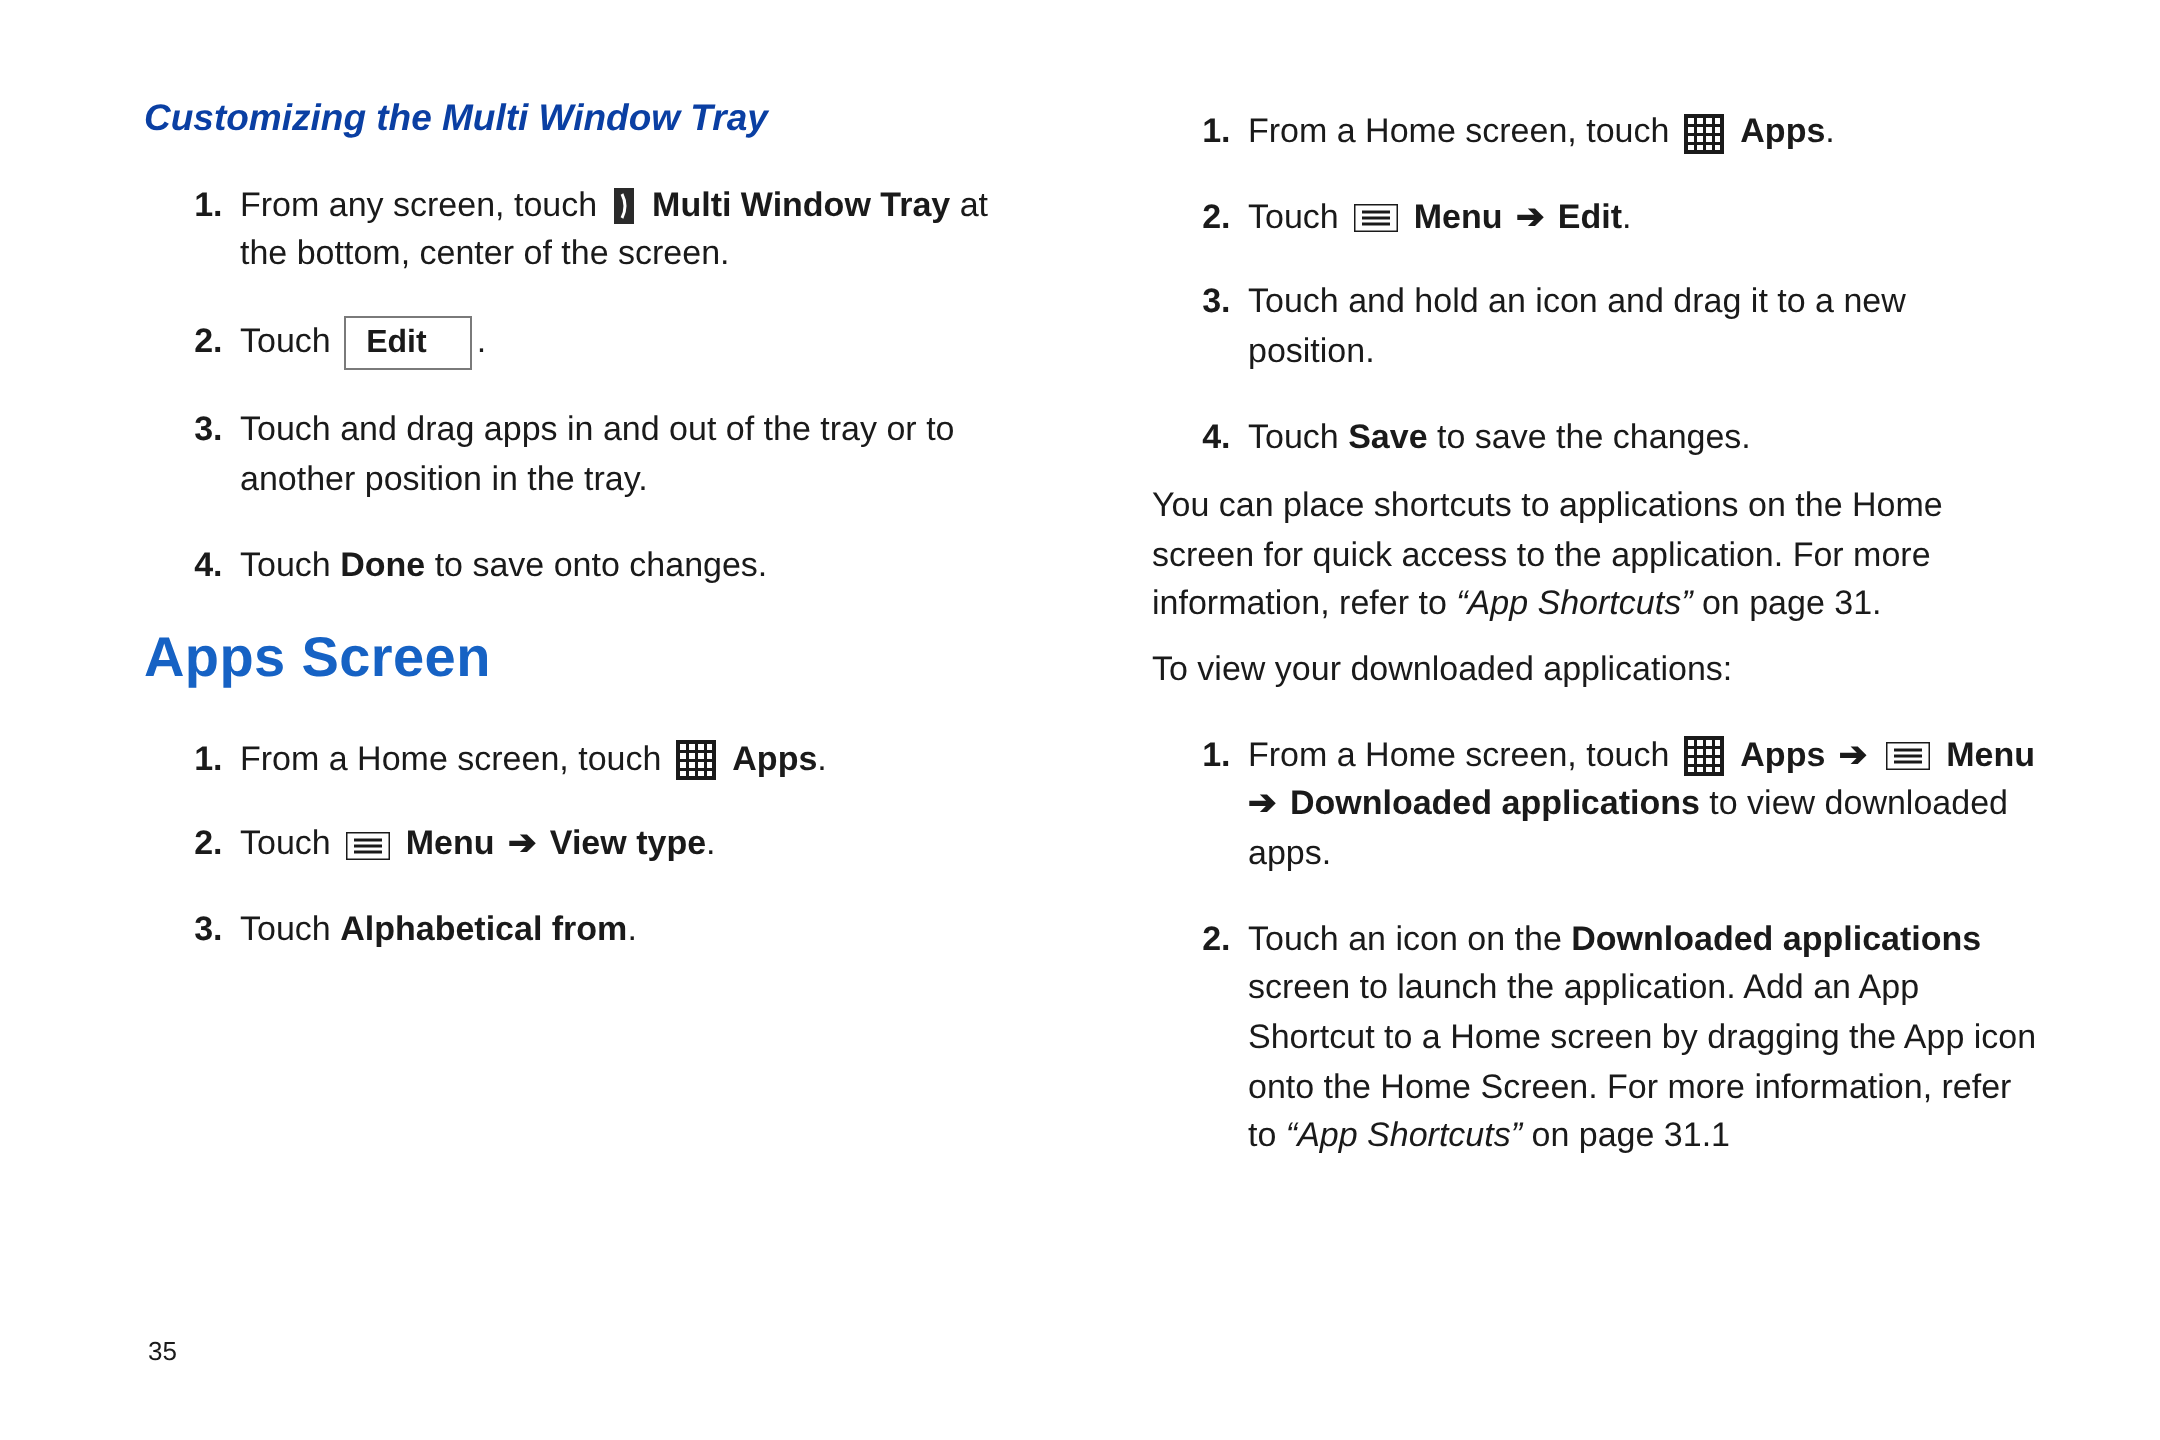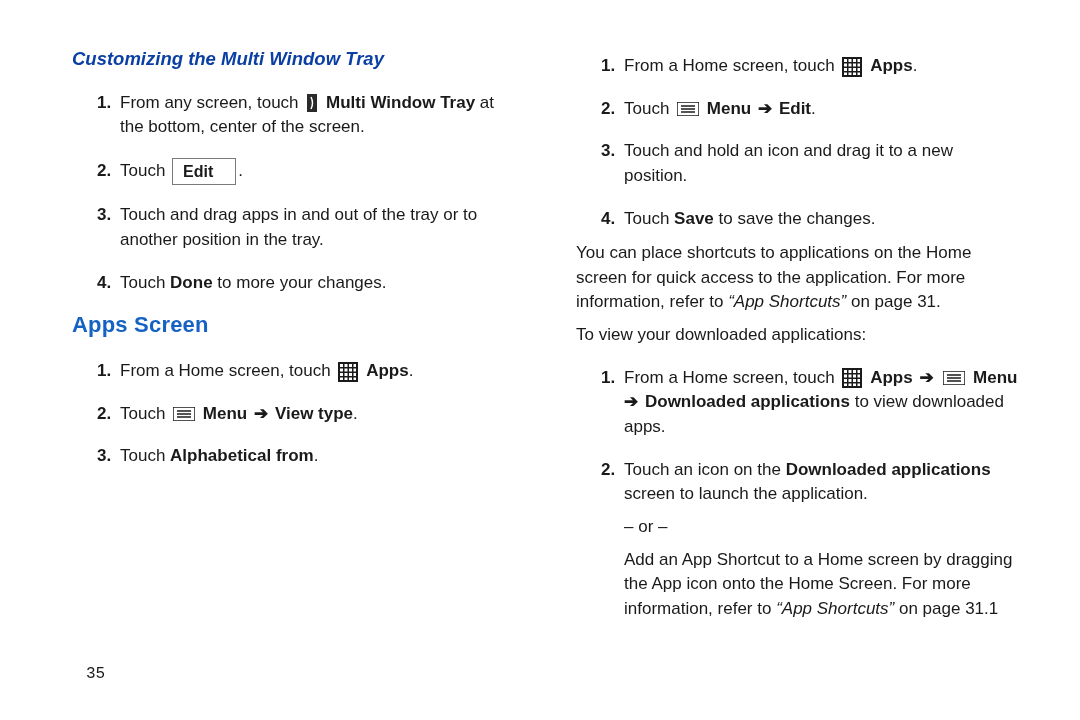--- a/index.html
+++ b/index.html
@@ -23,21 +23,21 @@
     font-weight:bold;
     font-style:italic;
     color:#0a3fa3;
     font-size:18.5px;
     margin:10px 0 6px 0;
   }
   .apps-head{
     font-family:Arial,Helvetica,sans-serif;
     font-weight:900;
     color:#1662c4;
-    font-size:22px;
+    font-size:28px;
     margin:14px 0 4px 0;
     letter-spacing:0.2px;
   }
   p{margin:4px 0 8px 0}
   ol{margin:2px 0 10px 0;padding-left:44px}
   ol li{margin:18px 0 10px 0;padding-left:4px}
   ol li::marker{font-weight:bold}
   .b{font-weight:bold}
   .icon{display:inline-block;vertical-align:middle;margin:0 3px}
   .tab-icon svg,.grid-icon svg,.menu-icon svg{display:block}
@@ -48,24 +48,23 @@
     font-weight:bold;
     font-size:16px;
     vertical-align:middle;
     background:#fff;
     margin:0 2px;
   }
   .edit-btn.wide{padding-right:22px}
   .arrow{font-weight:bold;margin:0 2px}
   .pagenum{
     position:absolute;
-    left:86px;
+    left:74px;
     bottom:34px;
-    font-size:16px;
-    font-family:Liberation Mono, monospace;
+    font-size:13px;
   }
   .xref{font-style:italic}
 </style>
 </head>
 <body>
 
 <div class="page">
 
   <div class="col">
 
@@ -78,21 +77,21 @@
               <path d="M1 1 h10 v18 h-10 z" fill="#2a2a2a"></path>
               <path d="M5 4 q3 6 0 12" fill="none" stroke="#fff" stroke-width="1.5"></path>
             </svg></span>
         <span class="b">Multi Window Tray</span><span> at the bottom, center of the screen.</span>
       </li>
       <li>
         <span>Touch </span><span class="edit-btn wide">Edit</span><span>.</span>
       </li>
       <li>Touch and drag apps in and out of the tray or to another position in the tray.</li>
       <li>
-        <span>Touch </span><span class="b">Done</span><span> to more your changes.</span>
+        <span>Touch </span><span class="b">Done</span><span> to save onto changes.</span>
       </li>
     </ol>
 
     <div class="apps-head">Apps Screen</div>
 
 
     <ol>
       <li>
         <span>From a Home screen, touch </span><span class="icon grid-icon"><svg width="20" height="20">
               <rect x="0" y="0" width="20" height="20" fill="#1a1a1a"></rect>
@@ -207,21 +206,20 @@
         <span class="b">Apps</span><span class="arrow"> ➔ </span><span class="icon menu-icon"><svg width="22" height="14">
               <rect x="0" y="0" width="22" height="14" fill="none" stroke="#1a1a1a" stroke-width="1.5"></rect>
               <line x1="4" y1="4" x2="18" y2="4" stroke="#1a1a1a" stroke-width="1.5"></line>
               <line x1="4" y1="7" x2="18" y2="7" stroke="#1a1a1a" stroke-width="1.5"></line>
               <line x1="4" y1="10" x2="18" y2="10" stroke="#1a1a1a" stroke-width="1.5"></line>
             </svg></span>
         <span class="b">Menu</span><span class="arrow"> ➔ </span><span class="b">Downloaded applications</span><span> to view downloaded apps.</span>
       </li>
       <li>
         <span>Touch an icon on the </span><span class="b">Downloaded applications</span><span> screen to launch the application.</span>
-        <div style="margin:8px 0">– or –</div>
         <span>Add an App Shortcut to a Home screen by dragging the App icon onto the Home Screen. For more information, refer to </span><span class="xref">“App Shortcuts”</span><span> on page 31.1</span>
       </li>
     </ol>
 
   </div>
 </div>
 
 <div class="pagenum">35</div>
 
 </body></html>

